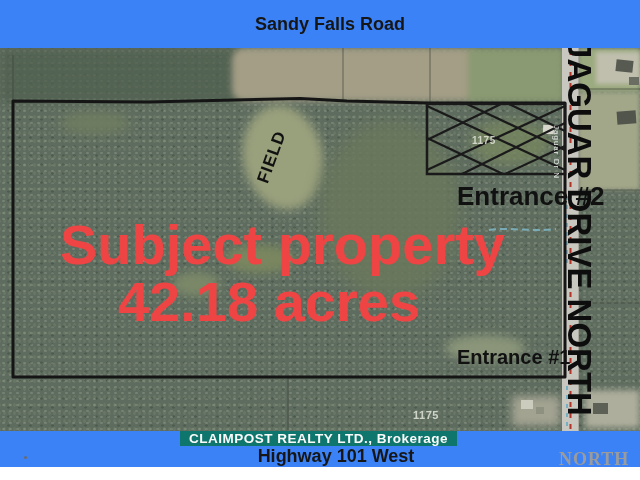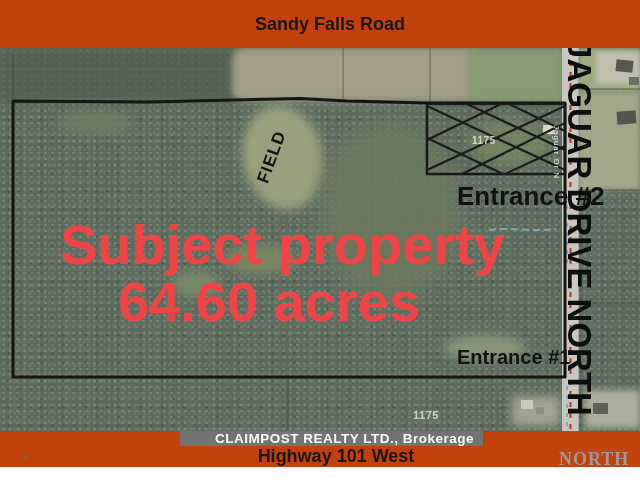--- a/index.html
+++ b/index.html
@@ -1,18 +1,18 @@
 <!DOCTYPE html>
 <html><head>
 <meta charset="utf-8">
 <style>
   html,body{margin:0;padding:0;}
   body{width:640px;height:480px;overflow:hidden;background:#ffffff;
        font-family:"Liberation Sans",sans-serif;position:relative;}
-  .banner{position:absolute;left:0;width:640px;background:#c2410c;}
+  .banner{position:absolute;left:0;width:640px;background:#3b82f6;}
   #top-banner{top:0;height:48px;}
   #bottom-banner{top:431px;height:36px;}
   .road-label-top{position:absolute;top:14px;left:0;width:660px;text-align:center;
        font-size:18px;font-weight:bold;color:#161616;}
   .road-label-bottom{position:absolute;top:15px;left:16px;width:640px;text-align:center;
        font-size:18px;font-weight:bold;color:#161616;}
   
   #aerial{position:absolute;left:0;top:48px;width:640px;height:383px;
     background-color:#5e6c5f;
     background-image:
@@ -36,21 +36,21 @@
   #street-right-label{left:579px;top:228px;font-size:33px;letter-spacing:0px;
       transform:translate(-50%,-50%) rotate(90deg);color:#0d0d0d;}
   .lotnum{position:absolute;font-size:10px;font-weight:bold;color:#e2e5da;opacity:.85;
       letter-spacing:.5px;}
   #lot-top{left:472px;top:135px;}
   #lot-bottom{left:413px;top:409px;font-size:11px;}
   #road-small-label{position:absolute;left:561px;top:125px;font-size:8px;color:rgba(250,250,248,.9);
       transform:rotate(90deg);transform-origin:left top;font-weight:normal;letter-spacing:1px;}
   
   #watermark-band{position:absolute;left:180px;top:431px;width:277px;height:15px;
-      background:#737373;display:flex;align-items:center;justify-content:center;padding-left:26px;}
+      background:#0f766e;display:flex;align-items:center;justify-content:center;}
   #watermark-text{font-size:13.5px;font-weight:600;color:#fbfbfa;letter-spacing:.5px;
       white-space:nowrap;}
   #corner-mark{position:absolute;left:559px;top:449px;font-family:"Liberation Serif",serif;
       font-size:18px;font-weight:bold;color:#9b9b9b;letter-spacing:1px;white-space:nowrap;}
   #tiny-dot{position:absolute;left:24px;top:456px;width:3px;height:3px;border-radius:50%;
       background:#6b6b6b;}
 </style>
 </head>
 <body>
 
@@ -118,21 +118,21 @@
       <path d="M462,174 L565,123"></path>
         <path d="M505,174 L565,146"></path>
     </g>
   </g>
 </svg>
 
 <div class="maptext" id="field-label">FIELD</div>
 
 <div class="maptext" id="main-title">
   <div>Subject property</div>
-  <div>64.60 acres</div>
+  <div>42.18 acres</div>
 </div>
 
 <div class="maptext" id="entrance2-label">Entrance #2</div>
 <div class="maptext" id="entrance1-label">Entrance #1</div>
 
 <div class="maptext" id="street-right-label">JAGUAR DRIVE NORTH</div>
 
 <div id="road-small-label">Jaguar Dr N</div>
 
 <div class="lotnum" id="lot-top">1175</div>

